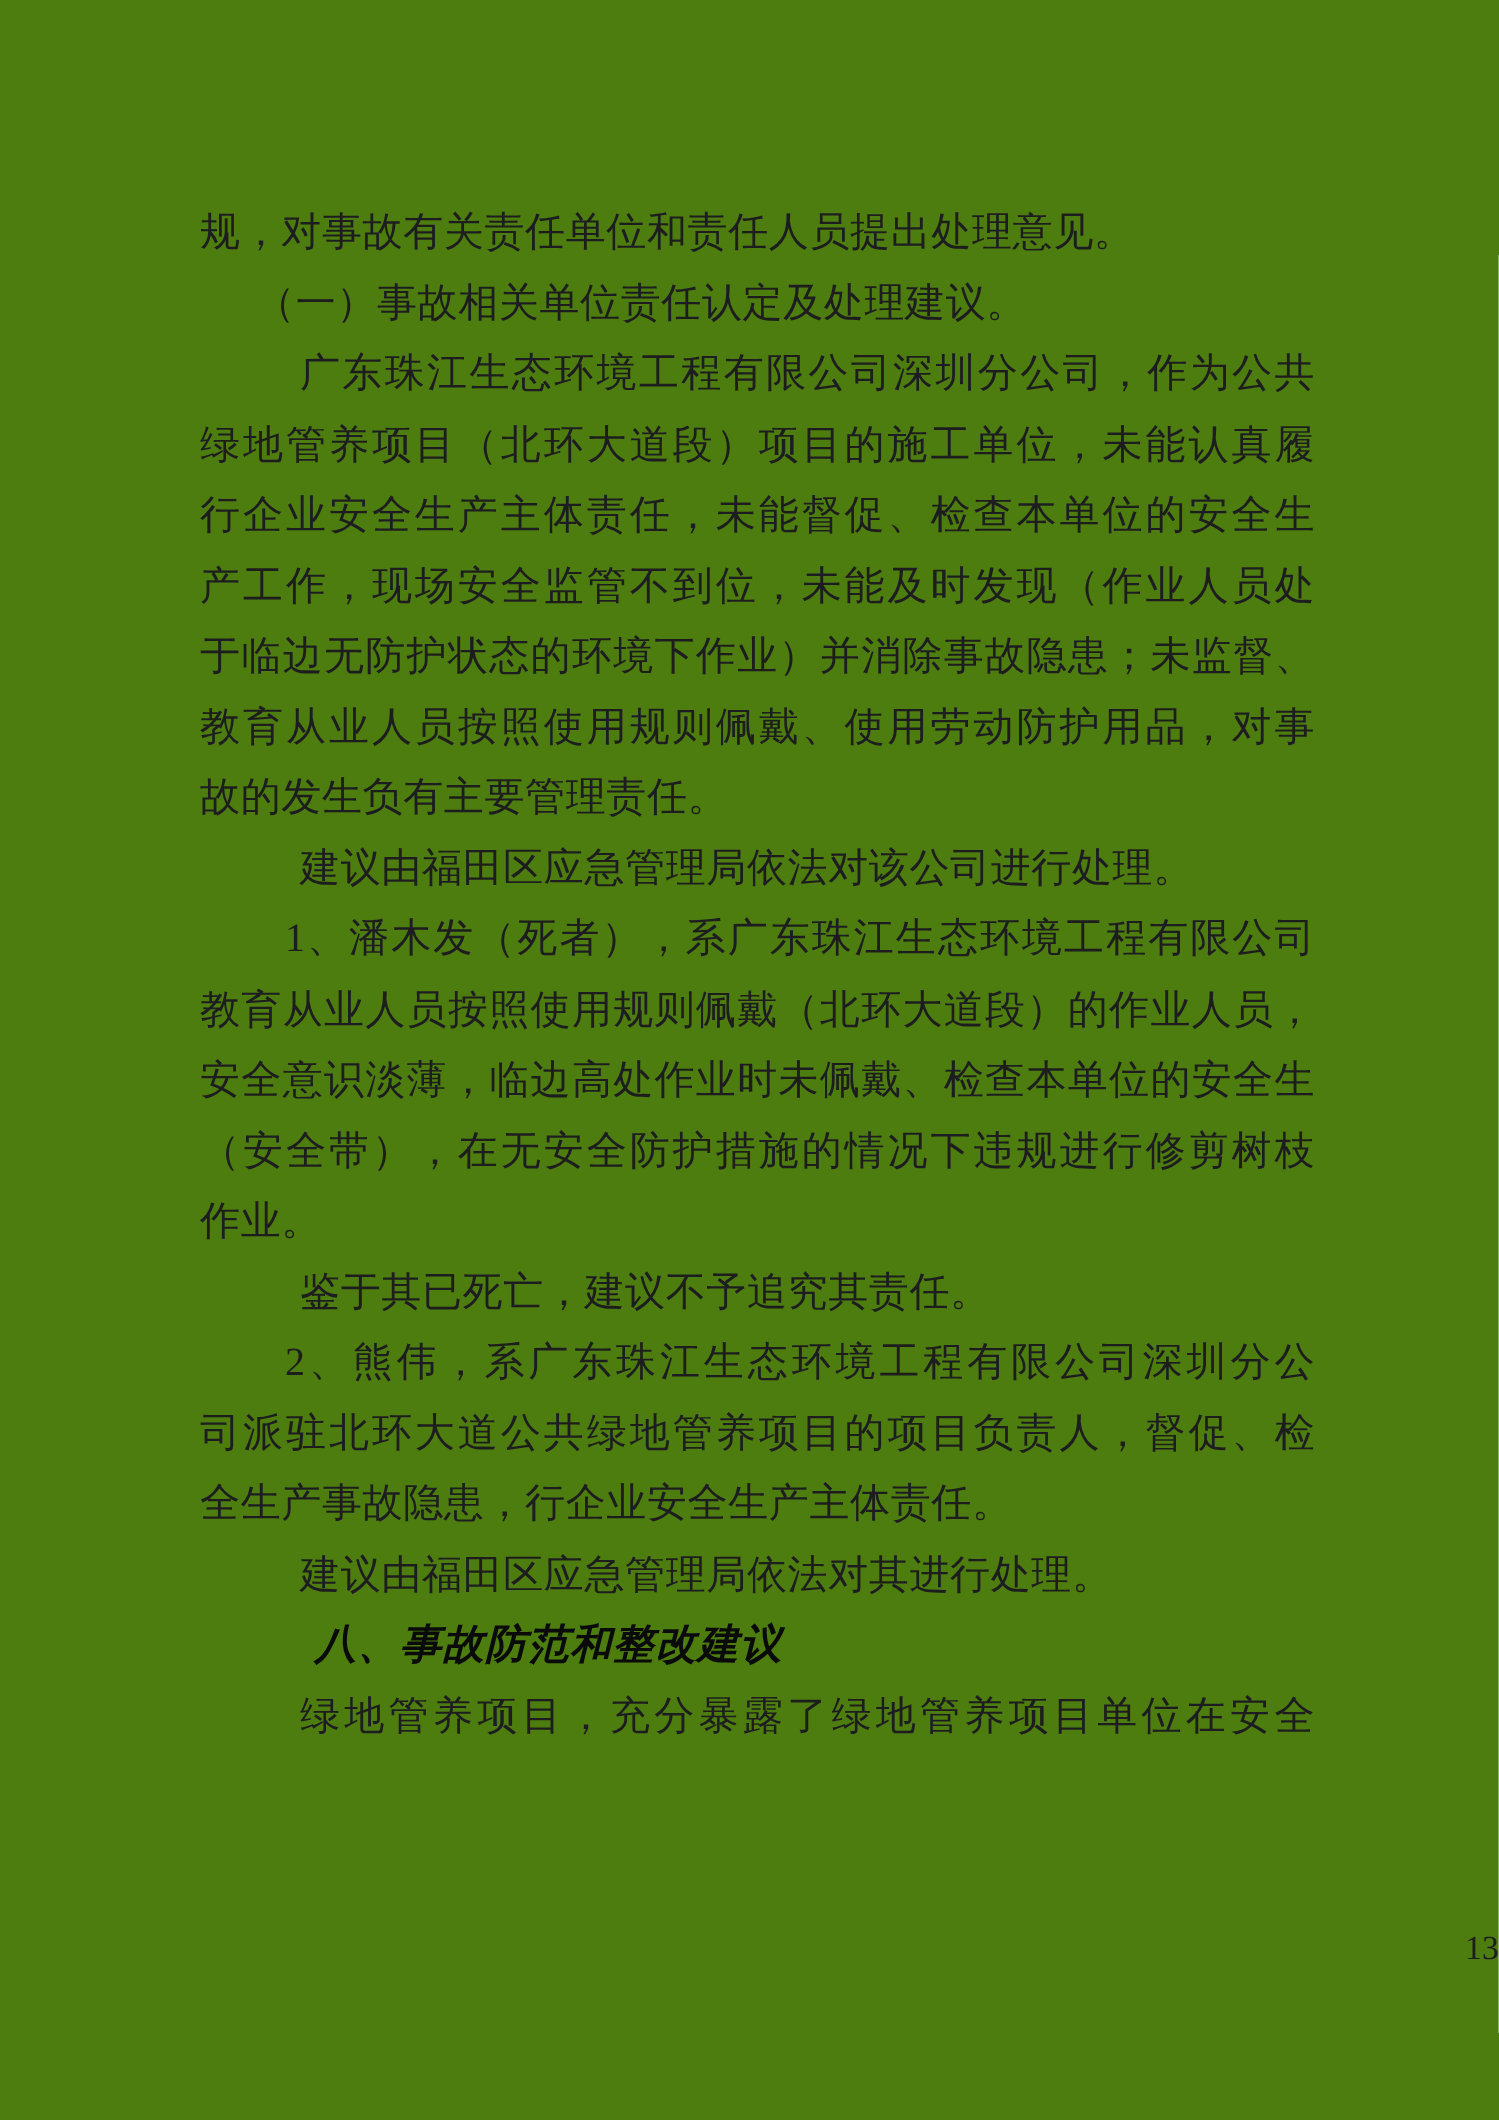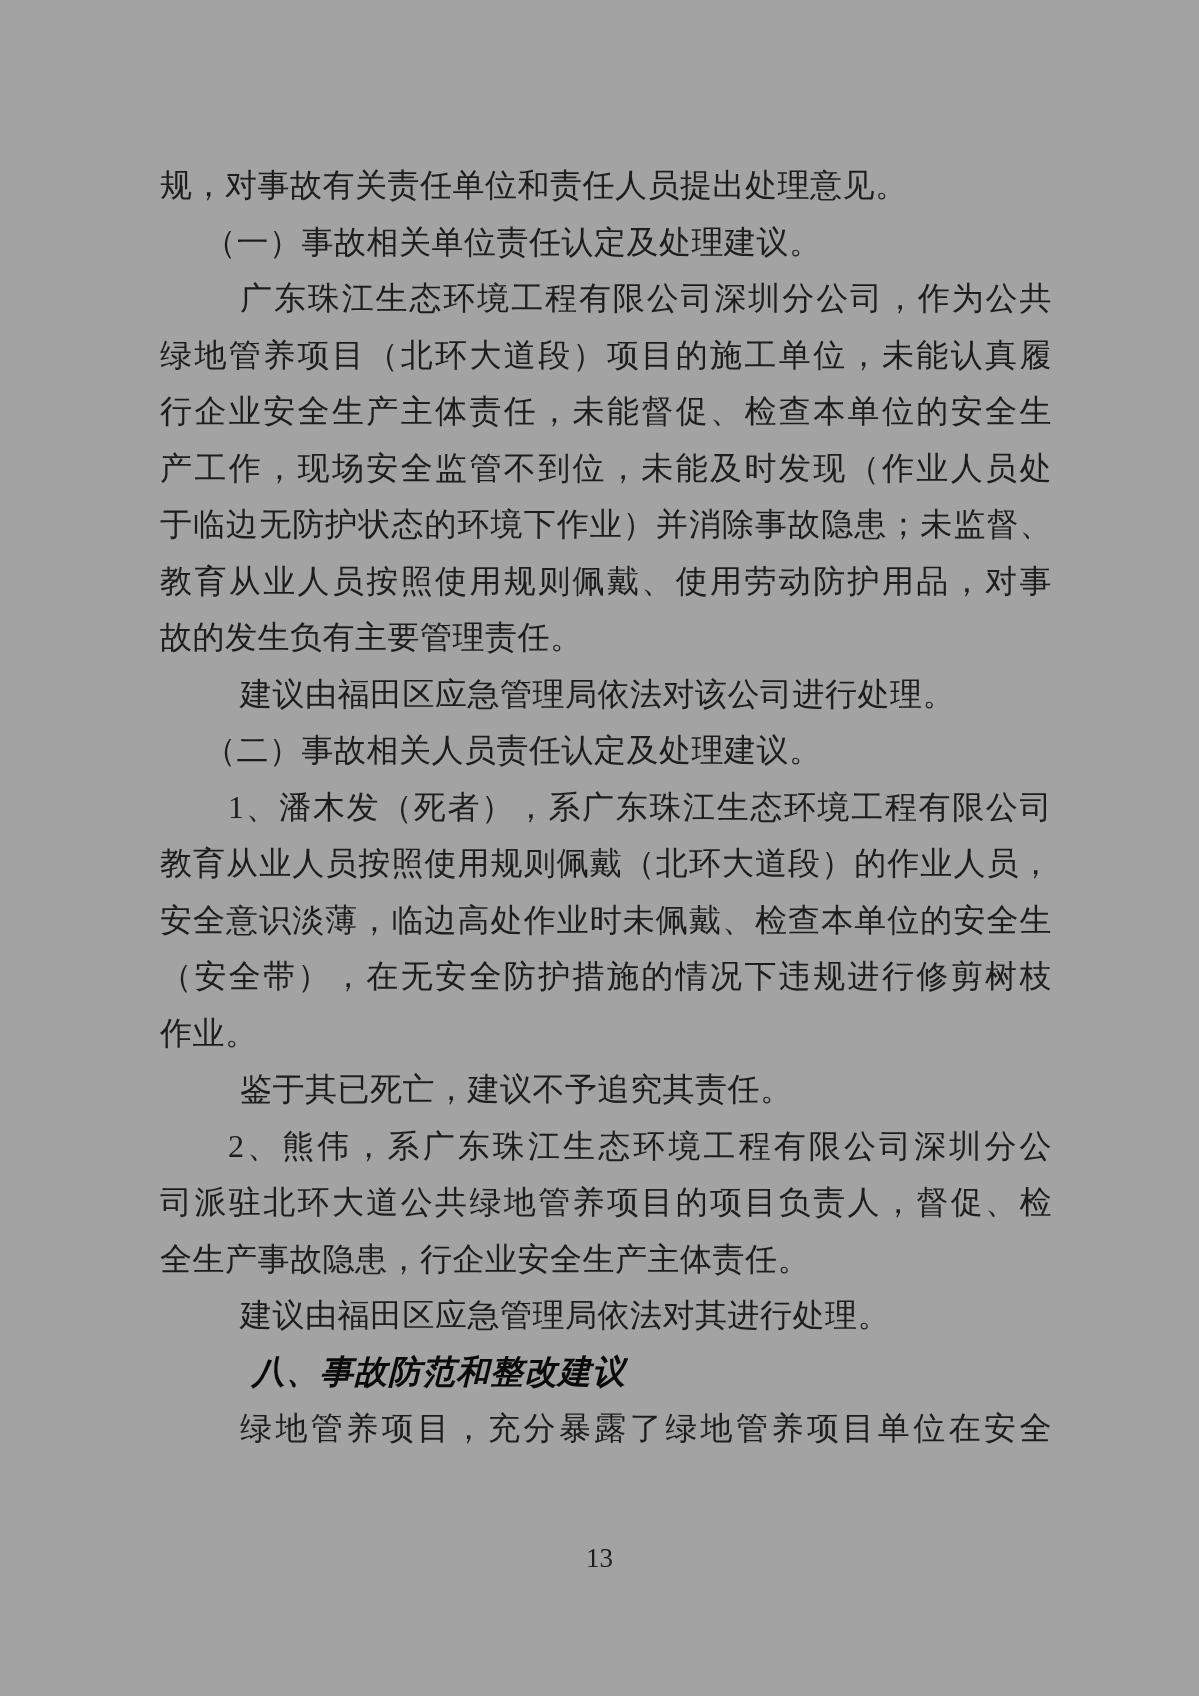--- a/index.html
+++ b/index.html
@@ -4,21 +4,21 @@
 <style>
   html, body {
     margin: 0;
     padding: 0;
     background: #ffffff;
   }
   .page {
     position: relative;
     width: 1199px;
     height: 1696px;
-    background: #a3a3a3;
+    background: #4d7c0f;
     overflow: hidden;
     font-family: "Liberation Serif", serif;
   }
   .content {
     position: absolute;
     top: 157px;
     left: 160px;
     width: 892px;
   }
   .line {
@@ -54,21 +54,21 @@
     color: #0a0a0a;
     font-style: italic;
   }
   .footer {
     position: absolute;
     top: 1540px;
     left: 0;
     width: 1199px;
     height: 36px;
     line-height: 36px;
-    text-align: center;
+    text-align: right;
   }
   .pagenum {
     font-family: "Liberation Serif", serif;
     font-size: 27px;
     color: #1d1d1f;
   }
 </style>
 </head>
 <body>
 
@@ -77,21 +77,20 @@
       <div class="line continuation first">规，对事故有关责任单位和责任人员提出处理意见。</div>
       <div class="line paren-item first">（一）事故相关单位责任认定及处理建议。</div>
       <div class="line body first full">广东珠江生态环境工程有限公司深圳分公司，作为公共</div>
       <div class="line body full">绿地管养项目（北环大道段）项目的施工单位，未能认真履</div>
       <div class="line body full">行企业安全生产主体责任，未能督促、检查本单位的安全生</div>
       <div class="line body full">产工作，现场安全监管不到位，未能及时发现（作业人员处</div>
       <div class="line body full">于临边无防护状态的环境下作业）并消除事故隐患；未监督、</div>
       <div class="line body full">教育从业人员按照使用规则佩戴、使用劳动防护用品，对事</div>
       <div class="line body">故的发生负有主要管理责任。</div>
       <div class="line body first">建议由福田区应急管理局依法对该公司进行处理。</div>
-      <div class="line paren-item first">（二）事故相关人员责任认定及处理建议。</div>
       <div class="line num-item first full">1、潘木发（死者），系广东珠江生态环境工程有限公司</div>
       <div class="line num-item full">教育从业人员按照使用规则佩戴（北环大道段）的作业人员，</div>
       <div class="line num-item full">安全意识淡薄，临边高处作业时未佩戴、检查本单位的安全生</div>
       <div class="line num-item full">（安全带），在无安全防护措施的情况下违规进行修剪树枝</div>
       <div class="line num-item">作业。</div>
       <div class="line body first">鉴于其已死亡，建议不予追究其责任。</div>
       <div class="line num-item first full">2、熊伟，系广东珠江生态环境工程有限公司深圳分公</div>
       <div class="line num-item full">司派驻北环大道公共绿地管养项目的项目负责人，督促、检</div>
       <div class="line num-item">全生产事故隐患，行企业安全生产主体责任。</div>
       <div class="line body first">建议由福田区应急管理局依法对其进行处理。</div>

